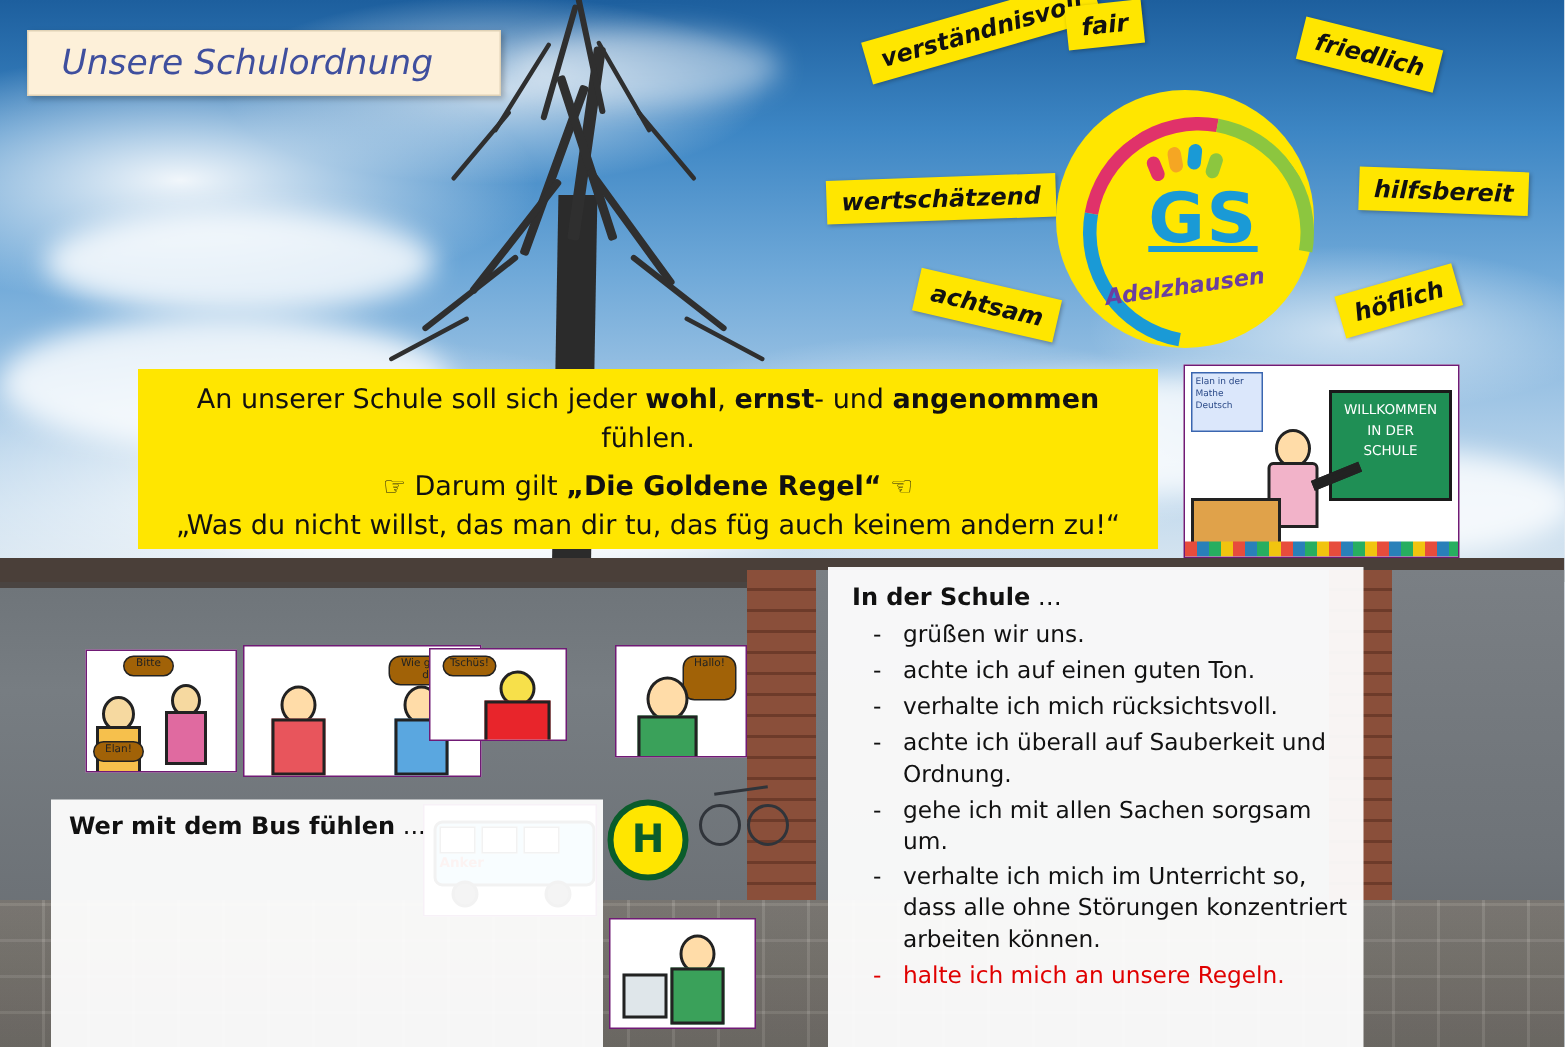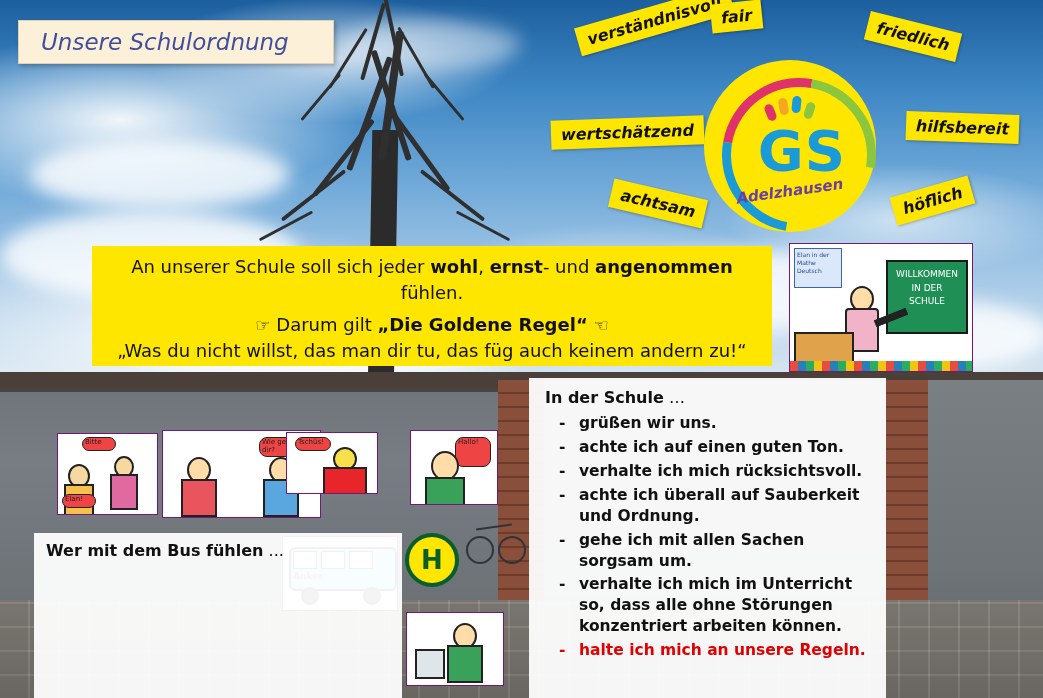--- a/index.html
+++ b/index.html
@@ -182,23 +182,24 @@
     border-right-color: #8cc63f;
     transform: rotate(-35deg);
   }
   .logo-gs {
     position: absolute;
     left: 0; top: 58px;
     width: 196px;
     text-align: center;
     font-family: "DejaVu Sans", sans-serif;
     font-weight: bold;
-    font-size: 56px;
+    font-size: 46px;
     color: #1a9ad6;
     letter-spacing: 1px;
+    text-decoration: underline;
   }
   .logo-name {
     position: absolute;
     left: 0; top: 122px;
     width: 172px;
     text-align: center;
     font-size: 15px;
     font-weight: bold;
     font-style: italic;
     color: #6b3fa0;
@@ -240,24 +241,25 @@
   .d-kids1 { left: 57px; top: 433px; width: 101px; height: 82px; }
   .d-kids2 { left: 162px; top: 430px; width: 159px; height: 88px; }
   .d-kids3 { left: 286px; top: 432px; width: 92px; height: 62px; }
   .d-hallo { left: 410px; top: 430px; width: 88px; height: 75px; }
   .d-bus   { left: 282px; top: 536px; width: 116px; height: 75px; }
   .d-water { left: 406px; top: 612px; width: 98px; height: 74px; }
   .sk-head { position: absolute; border: 2px solid #222; border-radius: 50%; background: #ffdca8; }
   .sk-body { position: absolute; border: 2px solid #222; }
   .bubble {
     position: absolute;
-    background: #ef4444;
+    background: #a16207;
     border: 1.5px solid #222;
     border-radius: 8px;
     font-size: 7px;
+    text-align: center;
     color: #222;
     line-height: 1.1;
     padding: 1px 2px;
     box-sizing: border-box;
   }
 
   
   .bus-sign {
     position: absolute;
     left: 405px; top: 533px;
@@ -273,21 +275,21 @@
     color: #0a5c2b;
   }
 
   
   .panel {
     position: absolute;
     background: rgba(255,255,255,0.94);
     box-sizing: border-box;
   }
   .panel-school {
-    left: 529px; top: 378px;
+    left: 552px; top: 378px;
     width: 357px; height: 320px;
     padding: 10px 10px 8px 16px;
   }
   .panel-bus {
     left: 34px; top: 533px;
     width: 368px; height: 165px;
     padding: 8px 10px 8px 12px;
   }
   .panel-head {
     font-size: 16px;
@@ -301,21 +303,20 @@
     margin: 0;
     padding: 0;
   }
   ul.rules li {
     position: relative;
     padding-left: 34px;
     font-size: 15.5px;
     line-height: 1.35;
     color: #111;
     margin-bottom: 3px;
-    font-weight: bold;
   }
   ul.rules li::before {
     content: "-";
     position: absolute;
     left: 14px;
     top: 0;
   }
   ul.rules li.red { color: #e00000; }
   .panel-bus ul.rules li { font-size: 15px; padding-left: 26px; margin-bottom: 4px; }
   .panel-bus ul.rules li::before { left: 8px; }

